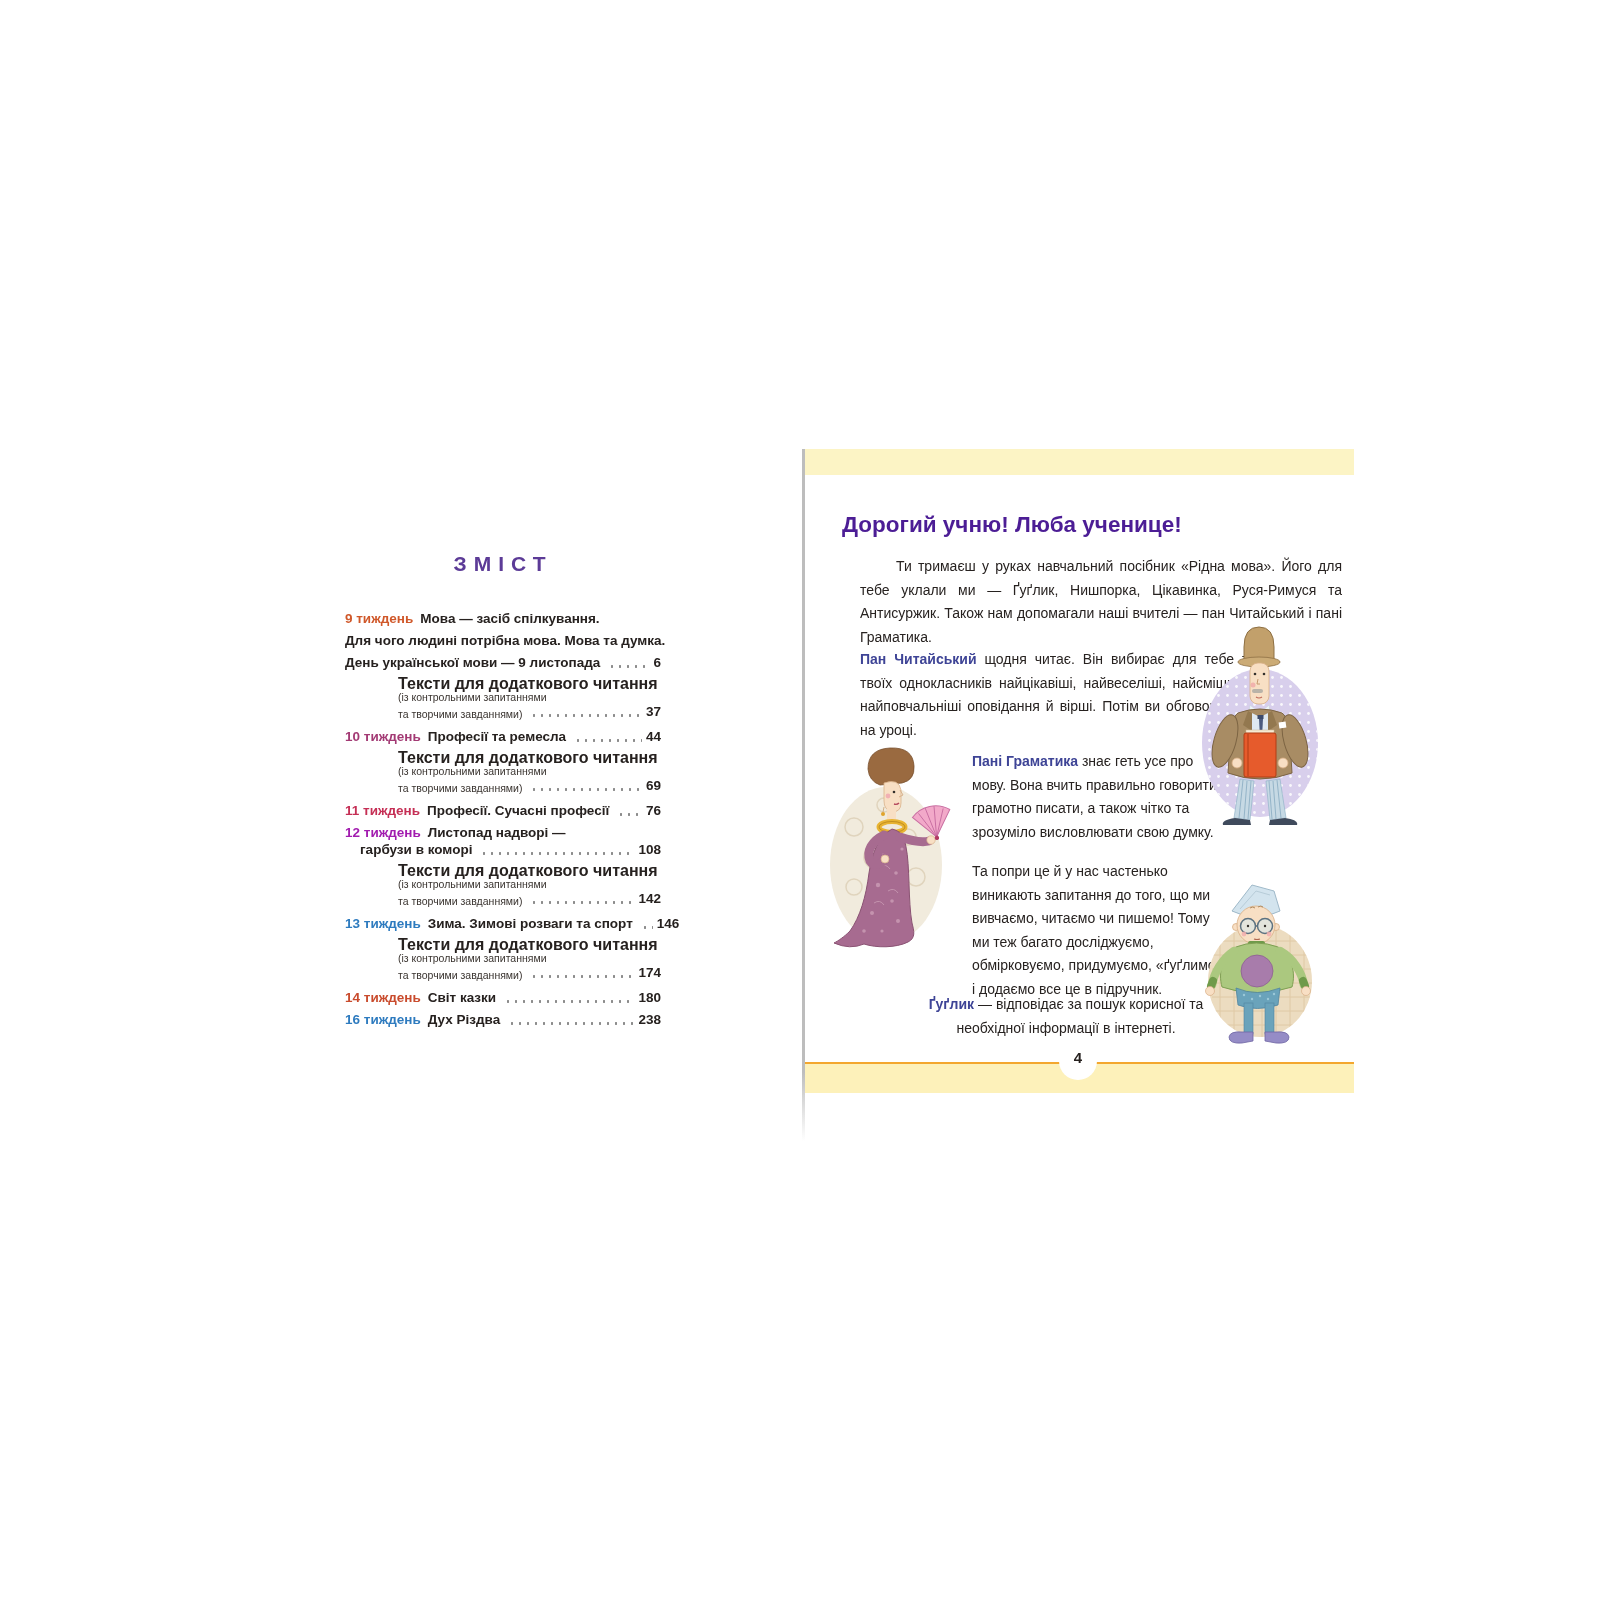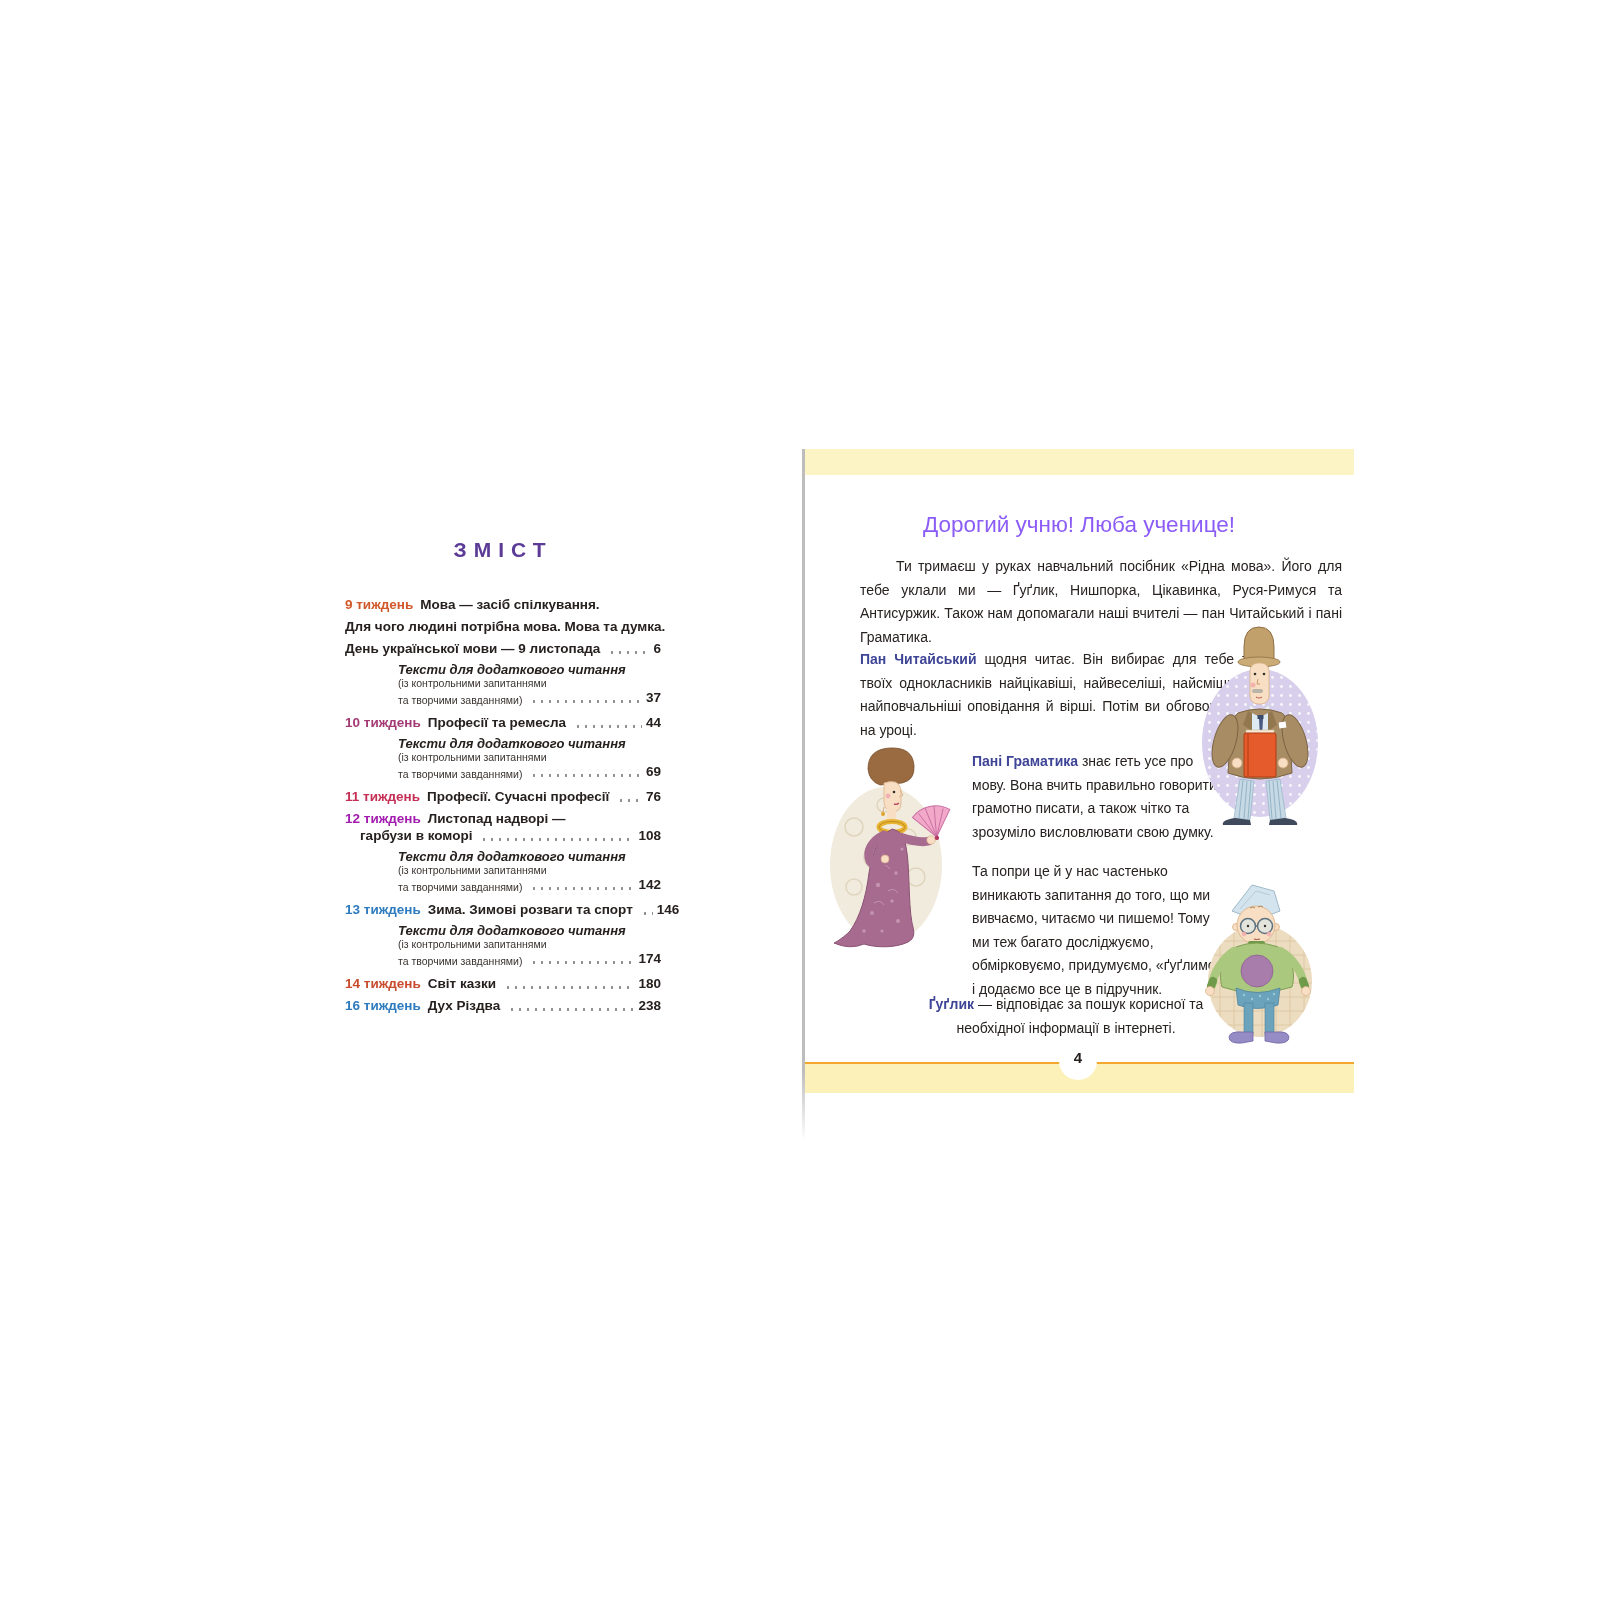--- a/index.html
+++ b/index.html
@@ -1,48 +1,48 @@
 <!DOCTYPE html>
 <html lang="uk"><head>
 <meta charset="utf-8">
 <style>
   html,body{margin:0;padding:0;background:#ffffff;}
   .canvas{position:relative;width:1600px;height:1600px;background:#ffffff;overflow:hidden;
           font-family:"Liberation Sans",sans-serif;color:#272220;}
 
   
   .left-page{position:absolute;left:345px;top:538px;width:316px;}
-  .toc-title{margin:0 0 34px 0;text-align:center;color:#5c3b97;font-size:21px;
+  .toc-title{margin:14px 0 34px 0;text-align:center;color:#5c3b97;font-size:21px;
              font-weight:bold;letter-spacing:7px;}
   .toc-entry{margin-bottom:5px;}
   .toc-entry.sub{margin:3px 0 8px 53px;}
   .toc-line{display:flex;align-items:flex-end;line-height:17px;}
   .toc-line span{white-space:nowrap;}
   .week{font-weight:bold;font-size:13.5px;margin-right:7px;}
   .main-title{font-weight:bold;font-size:13.5px;color:#26211f;}
   .main-title.cont{margin-left:15px;}
-  .sub-title{font-weight:bold;font-size:13px;color:#26211f;line-height:15px;font-style:italic;}
+  .sub-title{font-weight:bold;font-size:16px;color:#26211f;line-height:15px;}
   .sub-note{font-size:10.5px;color:#3a3430;line-height:12px;}
   .dots{flex:1 1 12px;min-width:12px;height:3px;margin:0 4px 3px 8px;align-self:flex-end;
         background-image:radial-gradient(circle,#8b8b8b 1.1px,transparent 1.3px);
         background-size:8px 3px;background-repeat:repeat-x;background-position:0 50%;}
   .pgnum{font-weight:bold;font-size:13.5px;color:#26211f;}
 
   
   .right-page{position:absolute;left:802px;top:449px;width:552px;height:700px;background:#ffffff;}
   .gutter-line{position:absolute;left:0;top:0;width:3px;height:692px;
                background:linear-gradient(#bdbdbd 90%,rgba(189,189,189,0));}
   .band-top{position:absolute;left:3px;top:0;width:549px;height:26px;background:#fcf4c5;}
   .band-bottom{position:absolute;left:3px;top:613px;width:549px;height:29px;background:#fdf1ba;
                border-top:2px solid #f3a72e;}
   .notch{position:absolute;left:257px;top:593px;width:38px;height:38px;border-radius:50%;background:#ffffff;}
   .page-num{position:absolute;left:257px;top:600px;width:38px;text-align:center;
             font-weight:bold;font-size:15px;color:#26211f;}
-  .intro-heading{position:absolute;left:40px;top:63px;width:474px;text-align:center;
-                 font-size:22.5px;font-weight:normal;color:#8b5cf6;}
+  .intro-heading{position:absolute;left:40px;top:63px;width:474px;text-align:left;
+                 font-size:22.5px;font-weight:bold;color:#4c1d95;}
   .para{position:absolute;font-size:14px;line-height:23.5px;color:#272220;}
   .p0{left:58px;top:106px;width:482px;text-align:justify;text-indent:36px;}
   .p1{left:58px;top:199px;width:396px;text-align:justify;}
   .p2{left:170px;top:301px;width:256px;}
   .p3{left:170px;top:411px;width:252px;}
   .p4{left:92px;top:544px;width:344px;text-align:center;}
   .char-name{font-weight:bold;color:#3e4496;}
 
   .illus{position:absolute;}
   .illus-man{left:396px;top:172px;width:128px;height:205px;}

